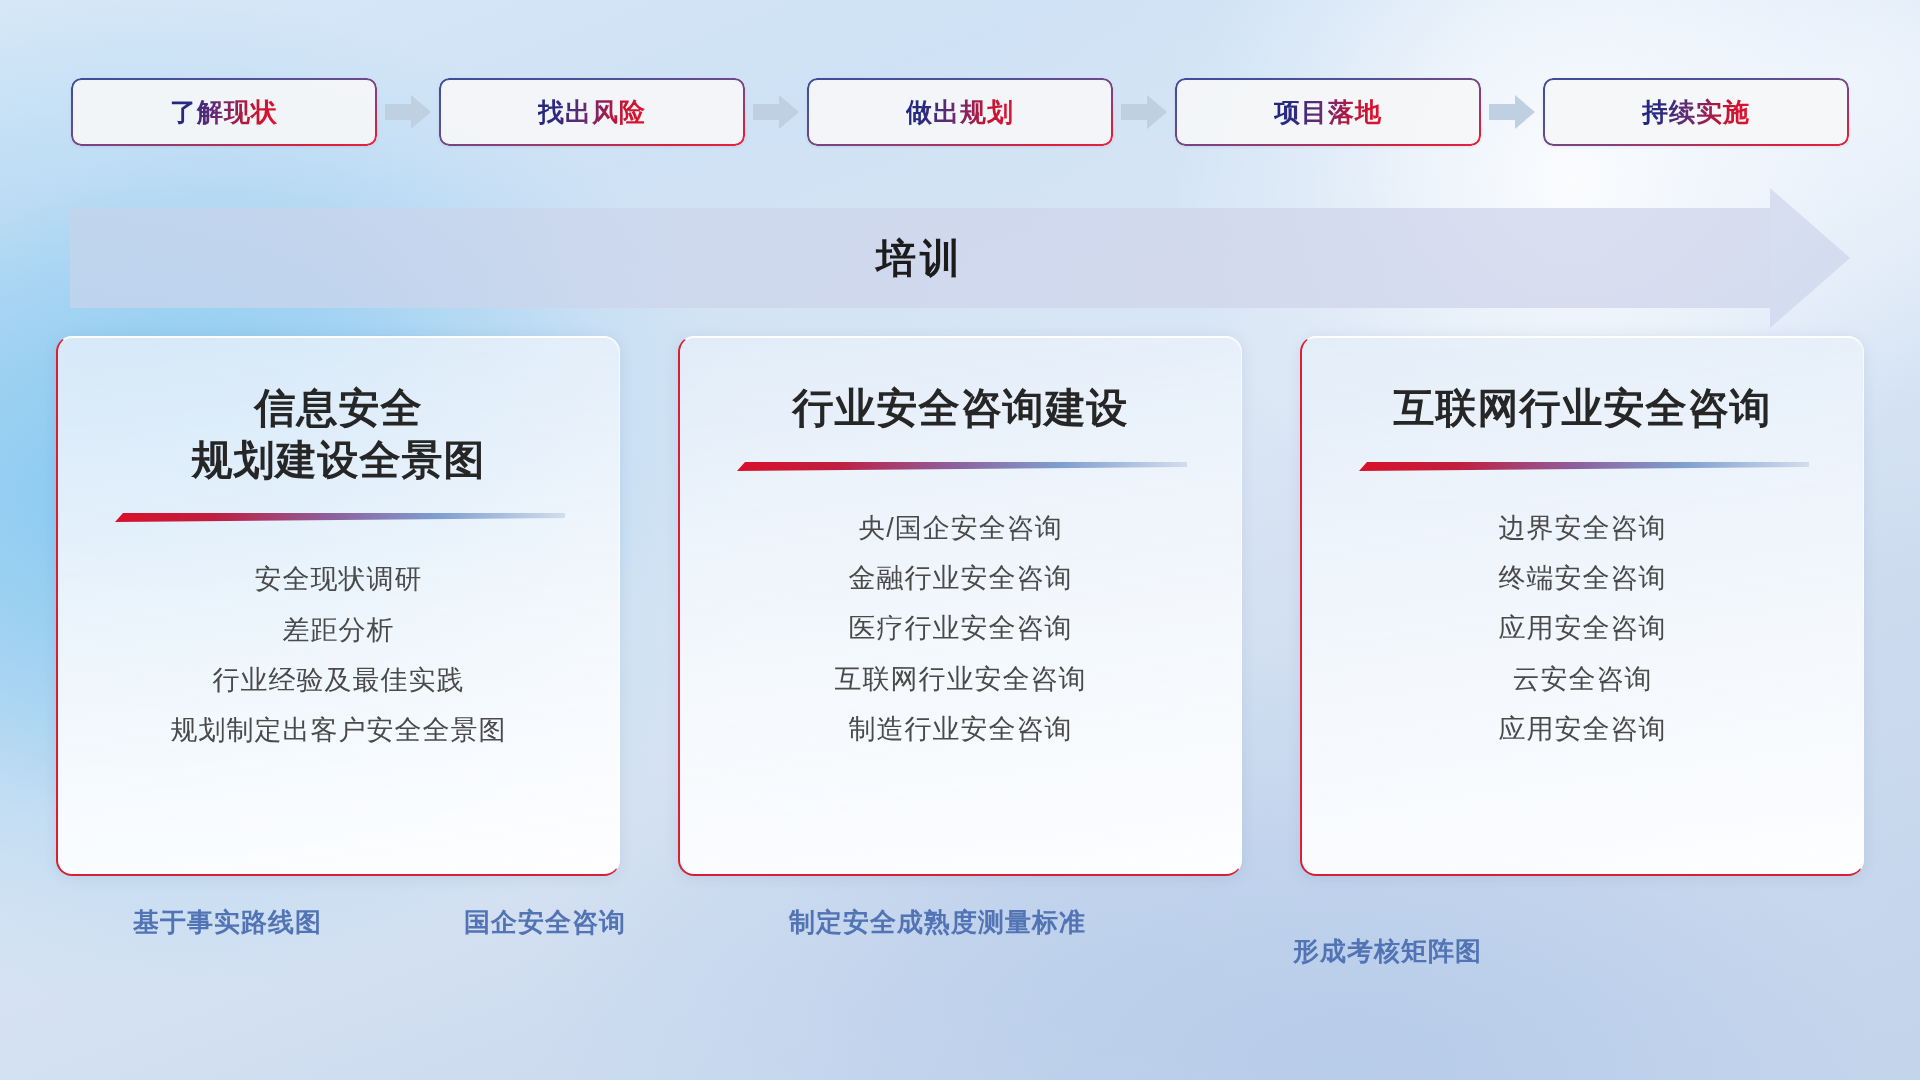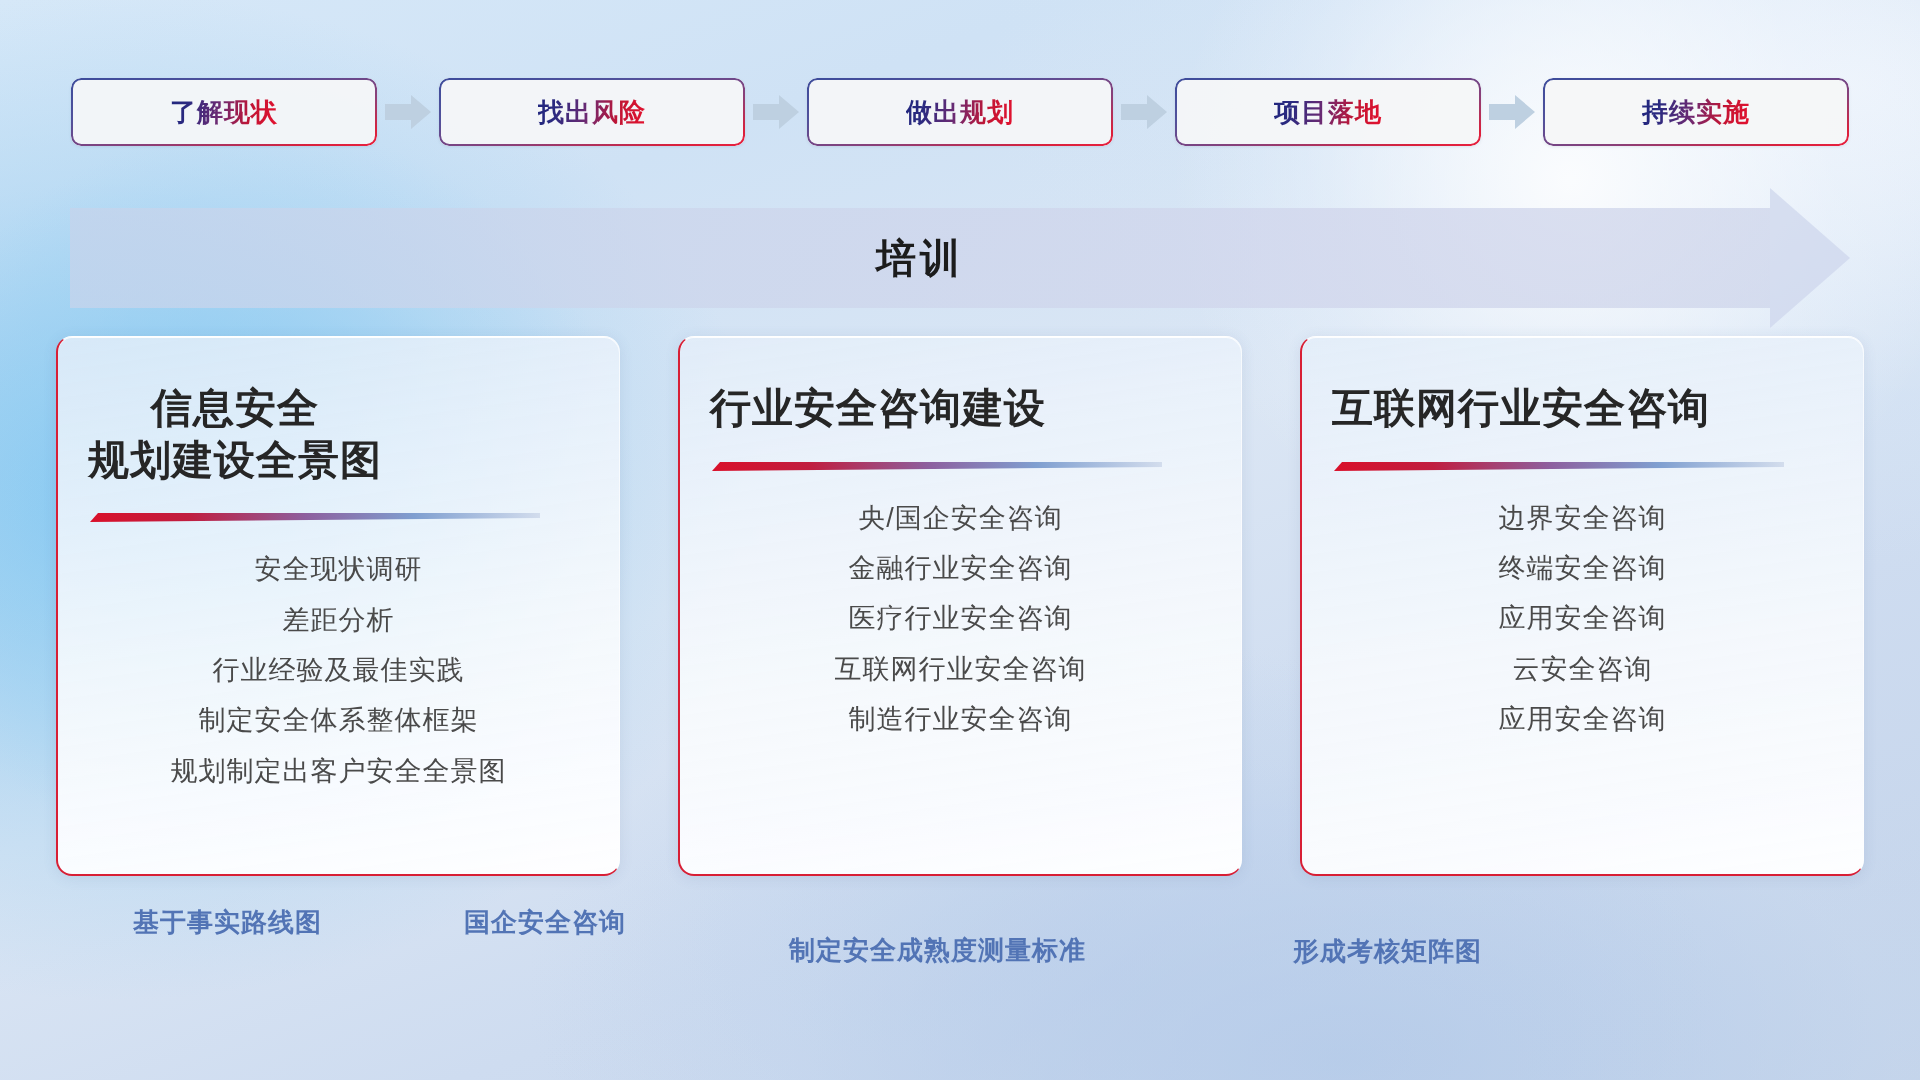--- a/index.html
+++ b/index.html
@@ -140,40 +140,40 @@
     border-radius: 16px;
     background: linear-gradient(172deg, rgba(228,238,249,0.82) 0%, rgba(236,243,251,0.86) 22%, rgba(247,250,253,0.9) 55%, rgba(252,253,255,0.95) 86%, rgba(255,255,255,0.97) 100%);
     box-shadow: 0 2px 14px rgba(70,100,150,0.12), inset 0 1px 0 rgba(255,255,255,0.9);
     border-top: 1px solid rgba(255,255,255,0.85);
     border-right: 1px solid rgba(255,255,255,0.7);
     border-left: 2.2px solid #d81f35;
     border-bottom: 2.2px solid #d81f35;
     padding: 46px 30px 24px;
     display: flex;
     flex-direction: column;
-    align-items: flex-start;
+    align-items: center;
   }
   .card-title {
     font-size: 41px;
     font-weight: 700;
     color: #262626;
     text-align: center;
     line-height: 1.26;
     letter-spacing: 1px;
     white-space: pre-line;
   }
   .card-divider {
     margin-top: 26px;
     width: 452px;
     height: 11px;
     position: relative;
   }
   .card-divider svg { display: block; }
   .card-list {
-    margin-top: 30px;
+    margin-top: 40px;
     list-style: none;
     display: flex;
     flex-direction: column;
     align-items: center;
     gap: 18px;
     width: 100%;
   }
   .card-list li {
     font-size: 27px;
     color: #4a4a4a;
@@ -193,21 +193,21 @@
     position: absolute;
     top: 0;
     font-size: 26px;
     font-weight: 700;
     color: #5274b5;
     letter-spacing: 1px;
     white-space: nowrap;
   }
   .f0 { left: 133px; text-align: right; }
   .f1 { left: 464px; }
-  .f2 { left: 789px; margin-top: 28px; }
+  .f2 { left: 789px; }
   .f3 { left: 1293px; margin-top: 29px; }
 </style>
 </head>
 <body>
 
 <div class="wash-a"></div>
 <div class="wash-b"></div>
 <div class="wash-c"></div>
 
 <div class="steps">
@@ -276,21 +276,20 @@
             <stop offset="100%" stop-color="#d3dded"></stop>
           </linearGradient>
         </defs>
         <path d="M2 10 L10 1 L452 1 L452 6 L2 10 Z" fill="url(#dg1)"></path>
       </svg>
     </div>
     <ul class="card-list">
       <li>安全现状调研</li>
       <li>差距分析</li>
       <li>行业经验及最佳实践</li>
-      <li>制定安全体系整体框架</li>
       <li>规划制定出客户安全全景图</li>
     </ul>
   </div>
 
   <div class="card">
     <div class="card-title">行业安全咨询建设</div>
     <div class="card-divider">
       <svg width="452" height="11" viewBox="0 0 452 11" aria-hidden="true">
         <defs>
           <linearGradient id="dg2" x1="0" y1="0" x2="1" y2="0">

